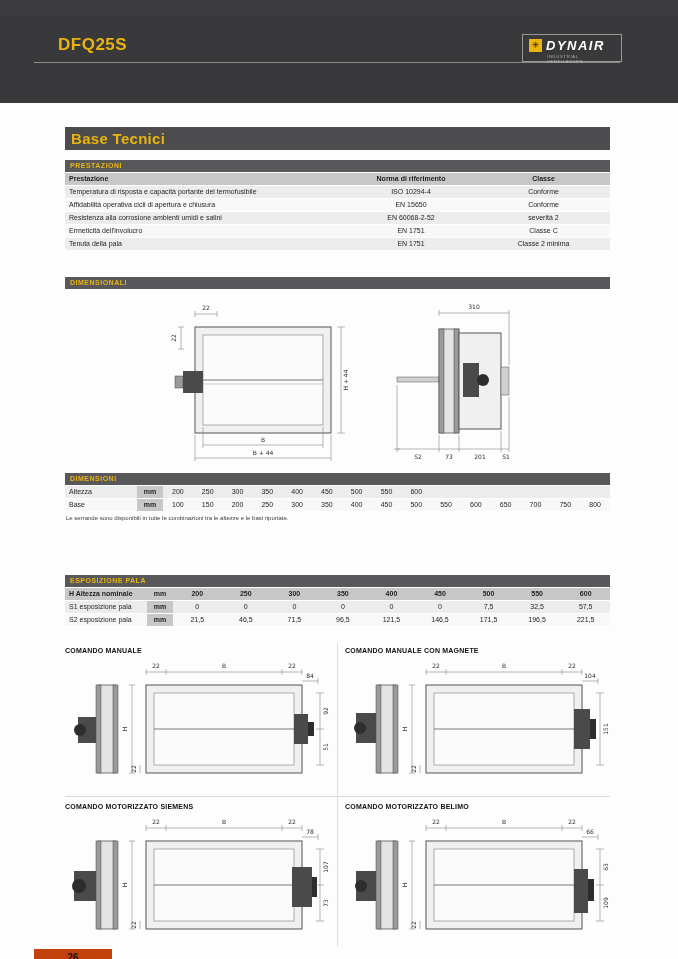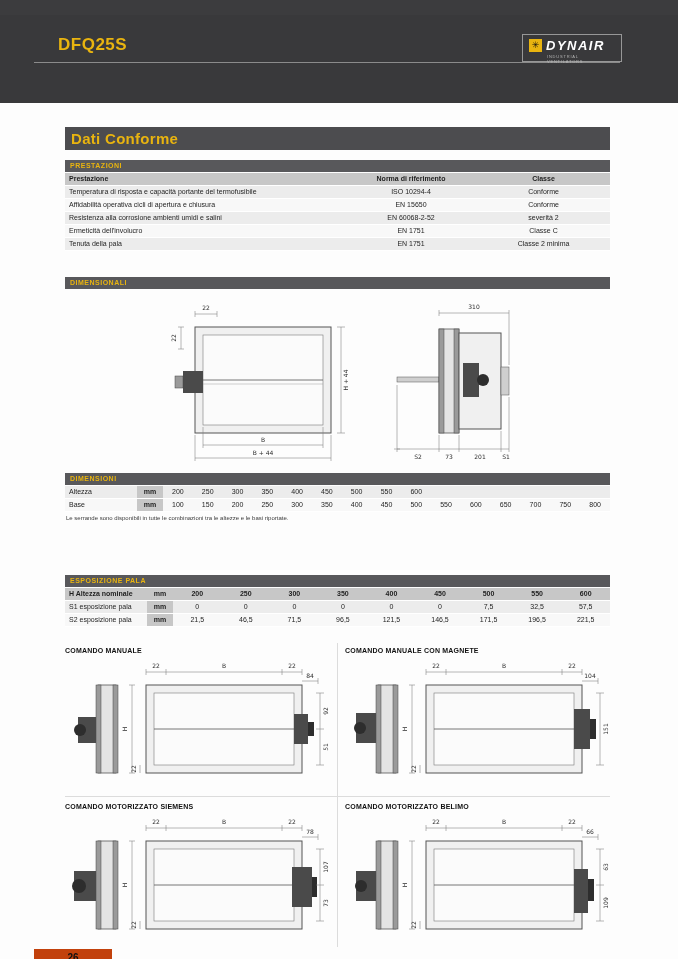--- a/index.html
+++ b/index.html
@@ -71,21 +71,21 @@
     <div class="top-rule"></div>
     <div class="logo-box">
       <div class="logo-row">
         <span class="logo-square">✳</span>
         <span class="logo-text">DYNAIR</span>
       </div>
       <div class="logo-tag">INDUSTRIAL VENTILATORS</div>
     </div>
   </div>
 
-  <div class="title-bar">Dati Conforme</div>
+  <div class="title-bar">Base Tecnici</div>
 
   <div class="sec-bar" style="top:145px">PRESTAZIONI</div>
   <table class="tbl" style="left:65px; top:158px; width:545px">
     <colgroup>
         <col style="width:280px">
         <col style="width:132px">
         <col>
       </colgroup>
     <thead>
       <tr>

